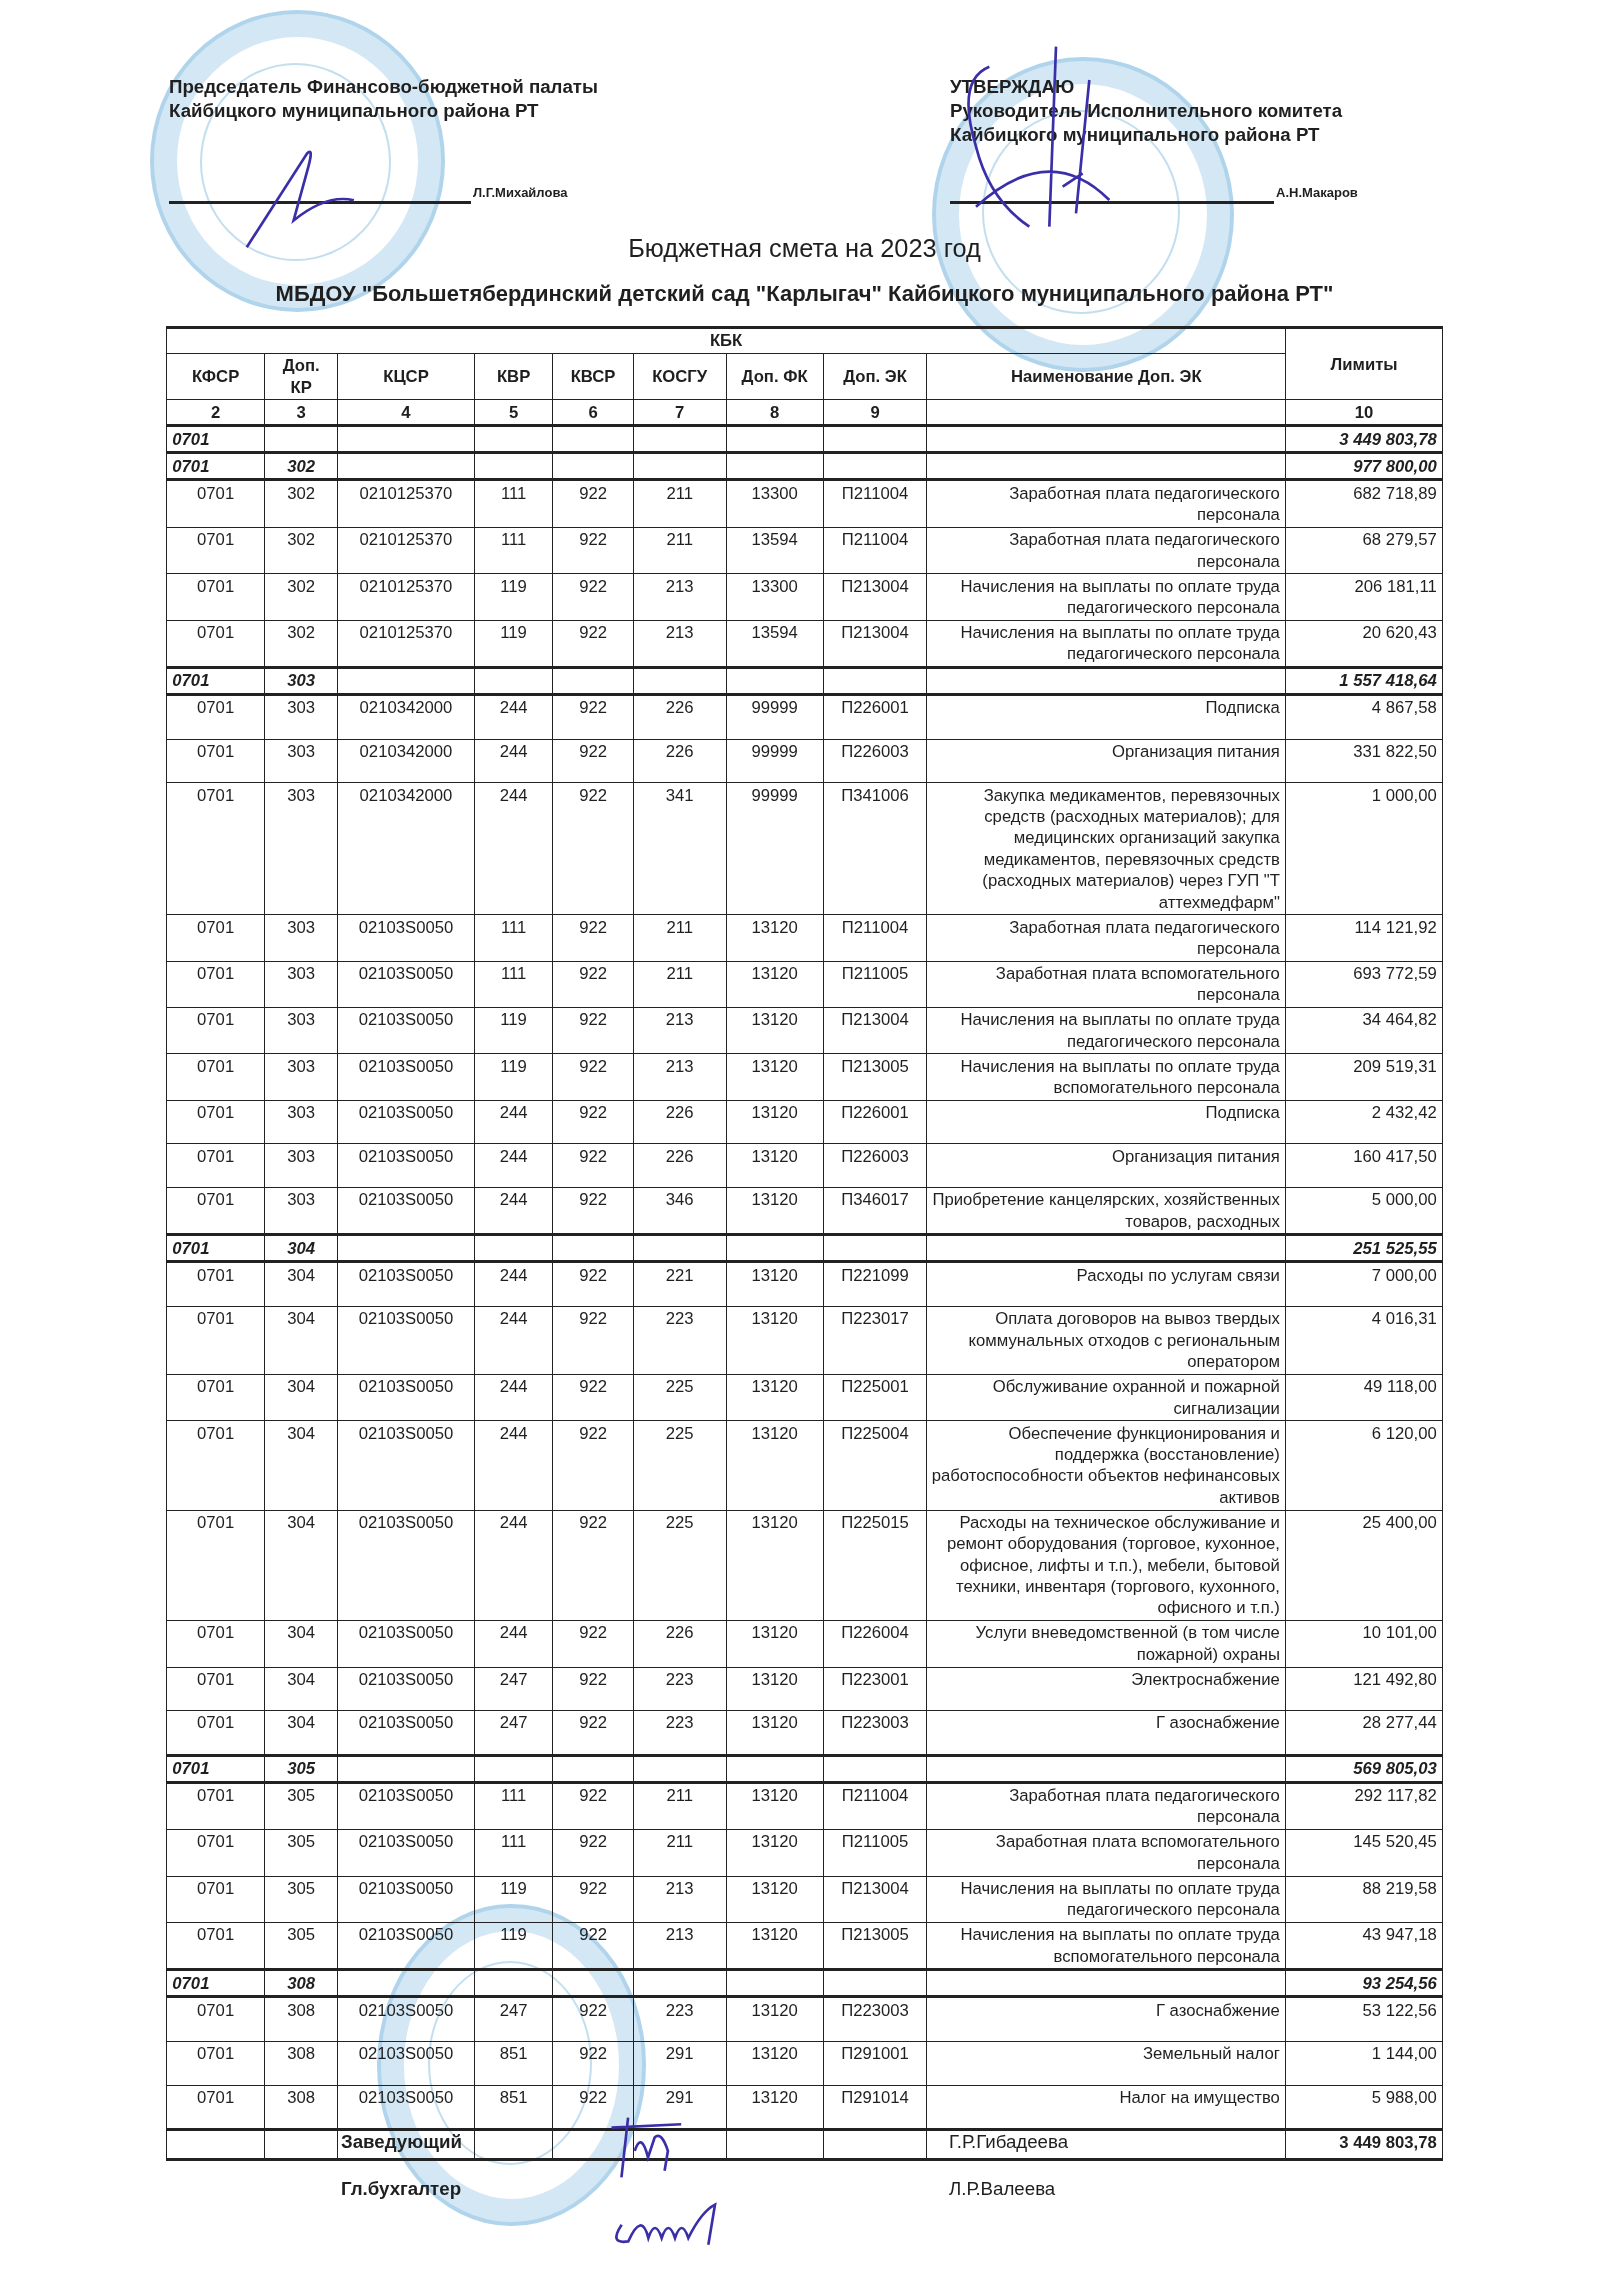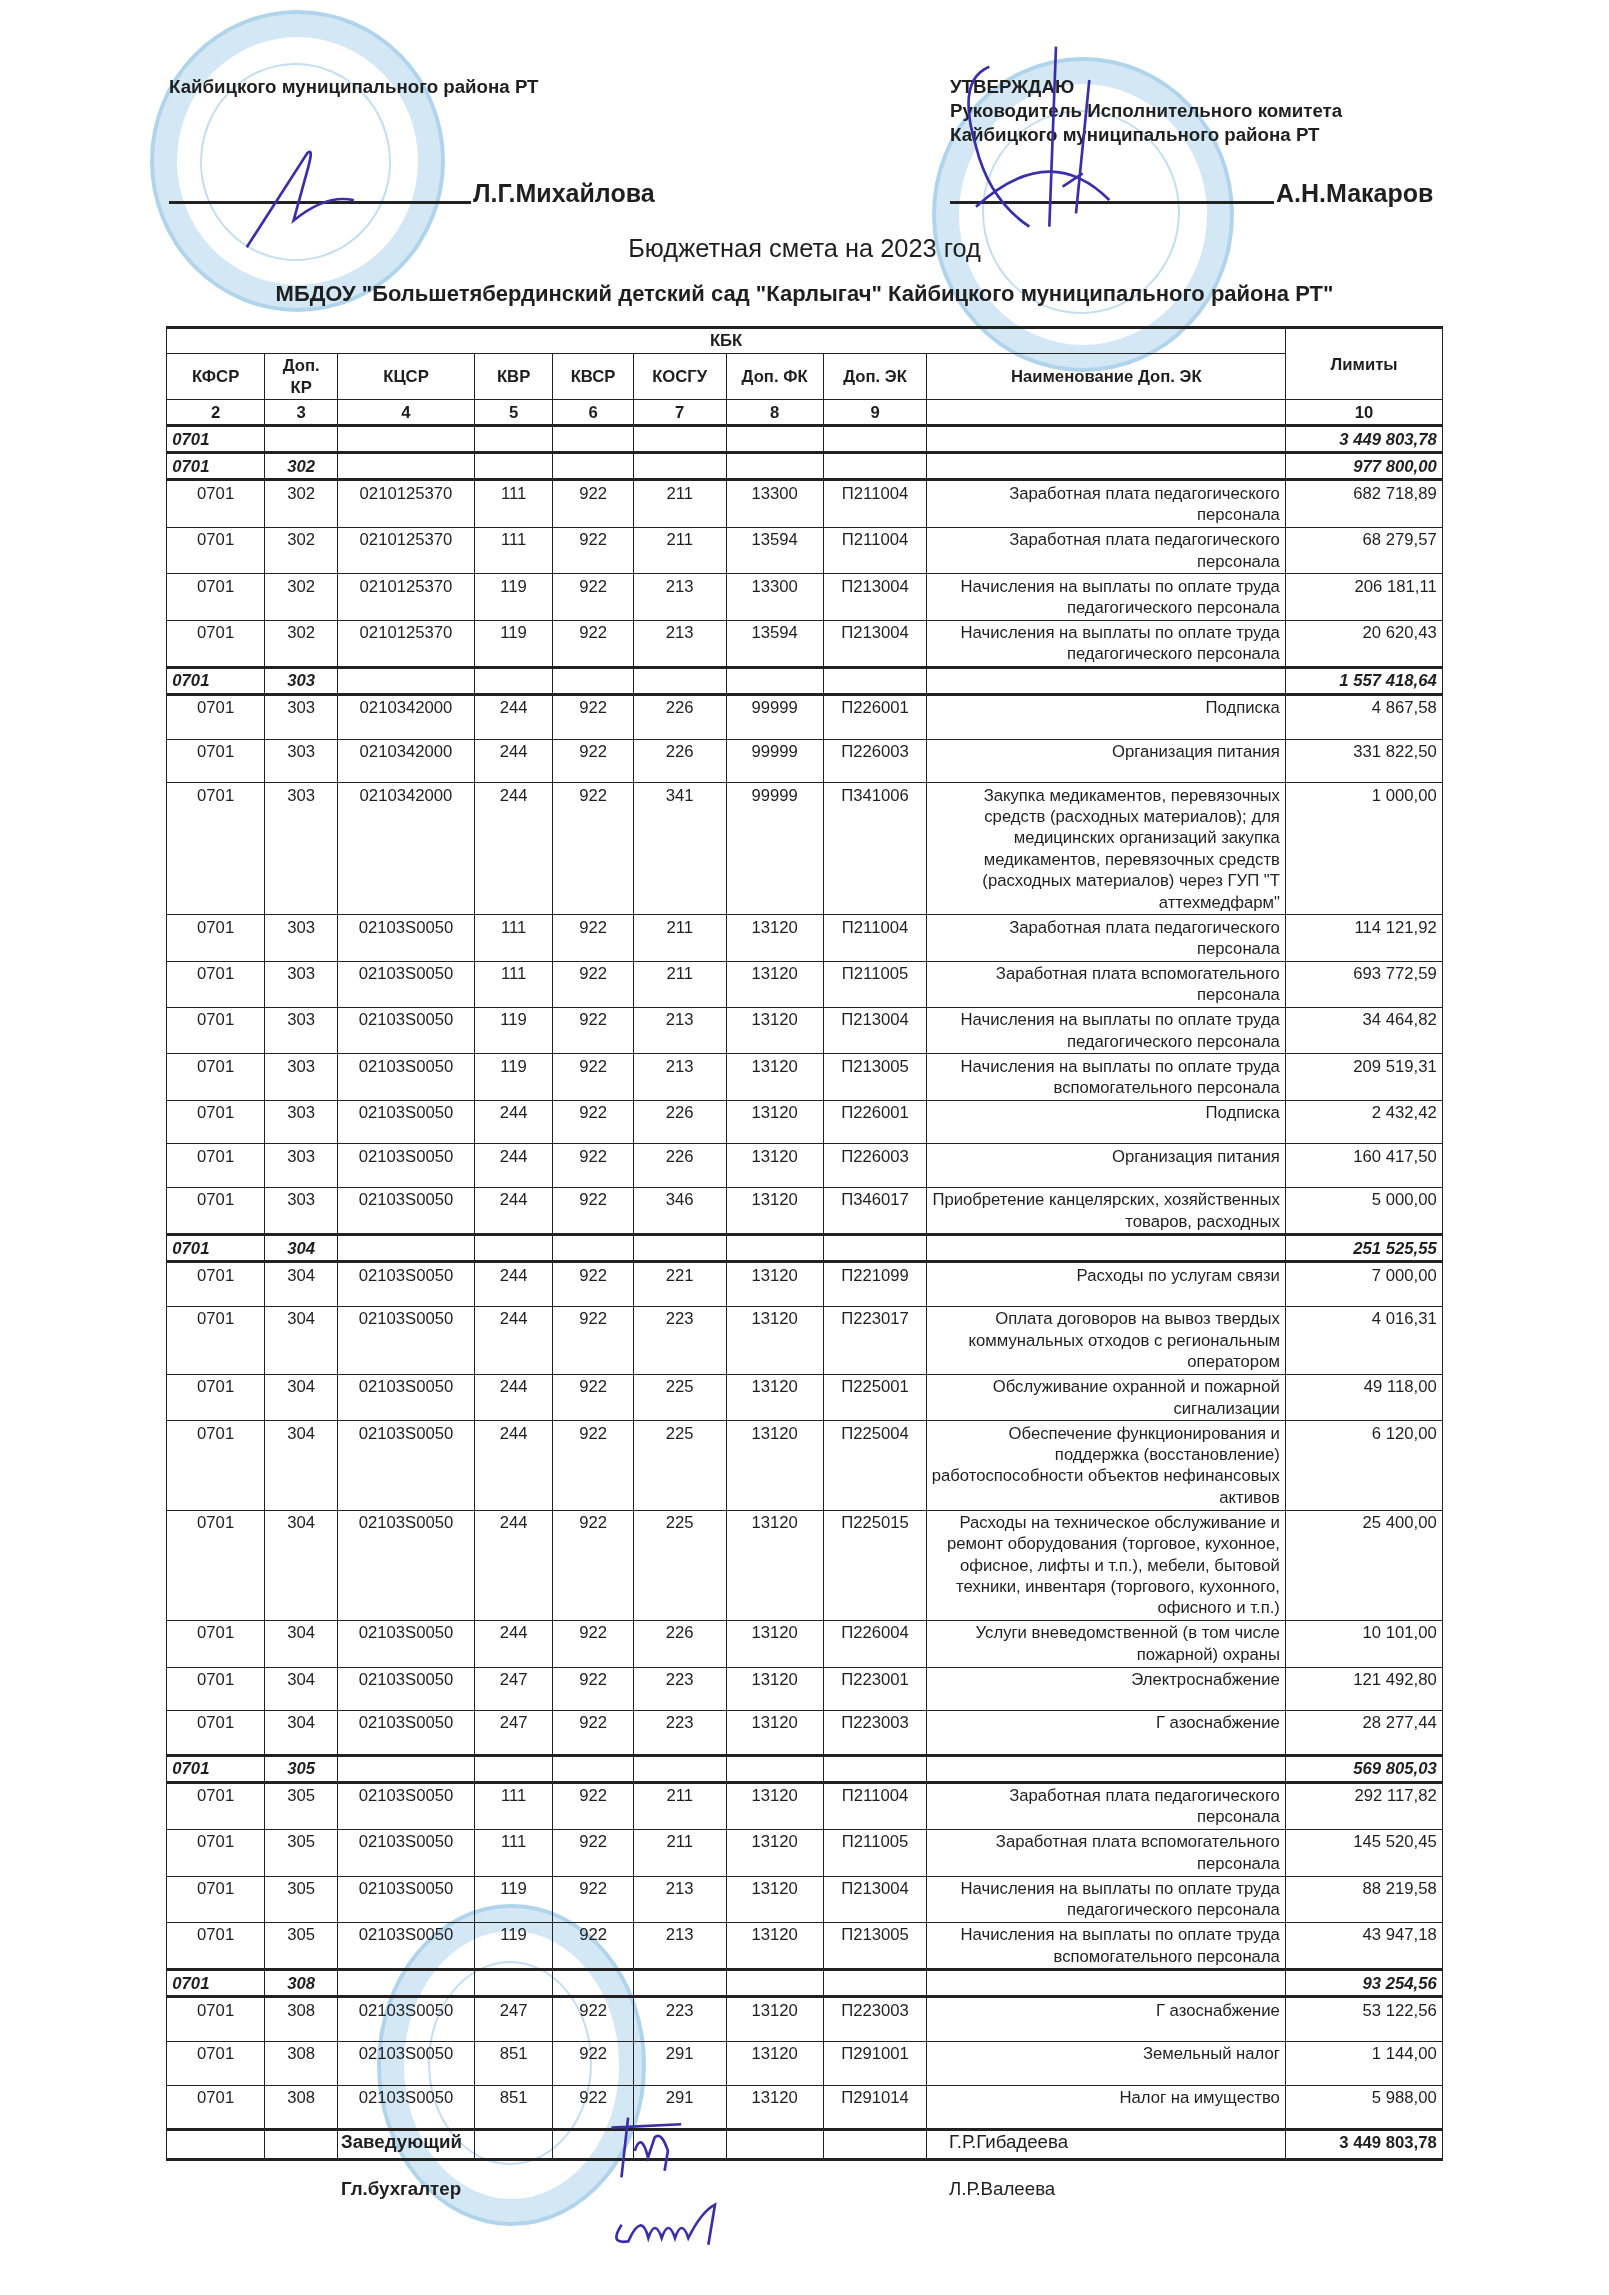--- a/index.html
+++ b/index.html
@@ -16,21 +16,21 @@
   .stamp-inner {
     position: absolute; border-radius: 50%;
     border: 2.7px solid rgba(80,160,210,0.35);
     pointer-events: none;
   }
   .signature { position: absolute; pointer-events: none; }
   .hdr-block { position: absolute; font-weight: bold; font-size: 18.7px; line-height: 24px; }
   .hdr-block .sig-line {
     position: absolute; height: 2.7px; background: #222;
   }
-  .hdr-block .sig-name { position: absolute; font-size: 25px; font-weight: bold; }
+  .hdr-block .sig-name { position: absolute; font-size: 13px; font-weight: bold; }
   .title { position: absolute; left: 0; width: 1609px; text-align: center; }
   #doc-title { top: 234px; font-size: 25.4px; font-weight: normal; }
   #doc-subtitle { top: 281px; font-size: 22px; font-weight: bold; }
 
   table.budget {
     position: absolute; left: 166px; top: 326px; width: 1277px;
     border-collapse: collapse; table-layout: fixed; font-size: 16.7px;
   }
   table.budget td, table.budget th {
     border: 1.3px solid #222; padding: 1.3px 5.3px; vertical-align: top;
@@ -52,20 +52,21 @@
 <body>
 
 <div class="stamp" style="left:150px; top:10px; width:287px; height:294px;"></div>
 <div class="stamp-inner" style="left:200px; top:63px; width:187px; height:194px;"></div>
 <div class="stamp" style="left:932px; top:57px; width:294px; height:307px;"></div>
 <div class="stamp-inner" style="left:982px; top:110px; width:194px; height:200px;"></div>
 <div class="stamp" style="left:377px; top:1904px; width:261px; height:314px;"></div>
 <div class="stamp-inner" style="left:428px; top:1961px; width:160px; height:200px;"></div>
 
 <div class="hdr-block" style="left:169px; top:75px; width:701px; height:134px;">
+  <div>Председатель Финансово-бюджетной палаты</div>
   <div>Кайбицкого муниципального района РТ</div>
   <div class="sig-line" style="left:0; top:126px; width:302px;"></div>
   <div class="sig-name" style="left:304px; top:106px;">Л.Г.Михайлова</div>
 </div>
 <svg class="signature" style="left:220px; top:140px;" width="174" height="114" viewBox="0 0 260 170">
   <path d="M40 160 L130 20 Q140 10 132 40 L110 120 Q160 80 200 90" fill="none" stroke="#3a2fa8" stroke-width="4"></path>
 </svg>
 
 <div class="hdr-block" style="left:950px; top:75px; width:668px; height:134px;">
   <div>УТВЕРЖДАЮ</div>

